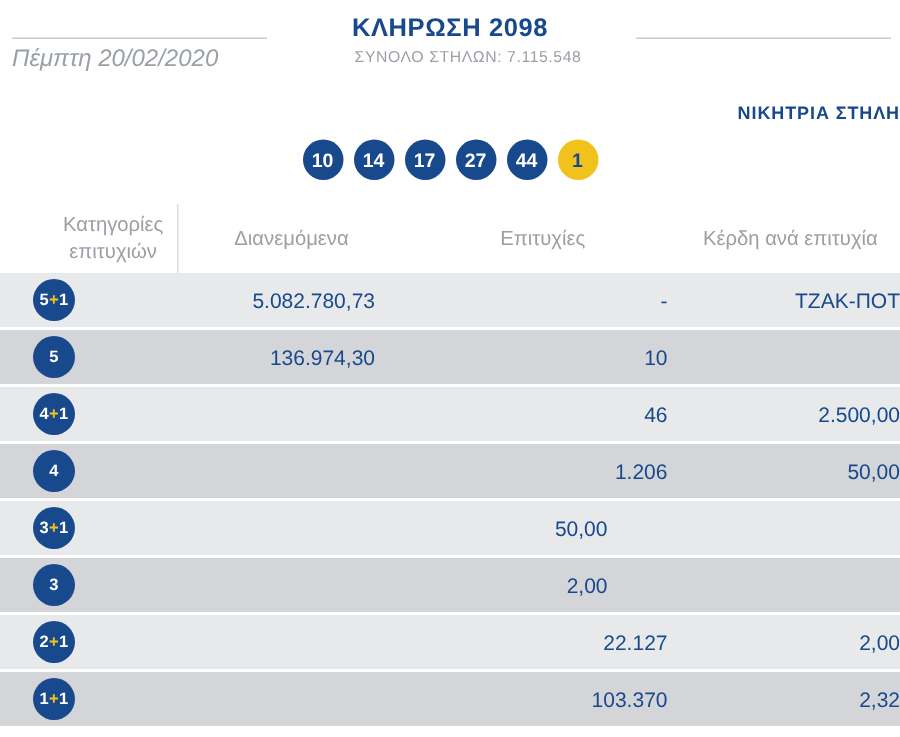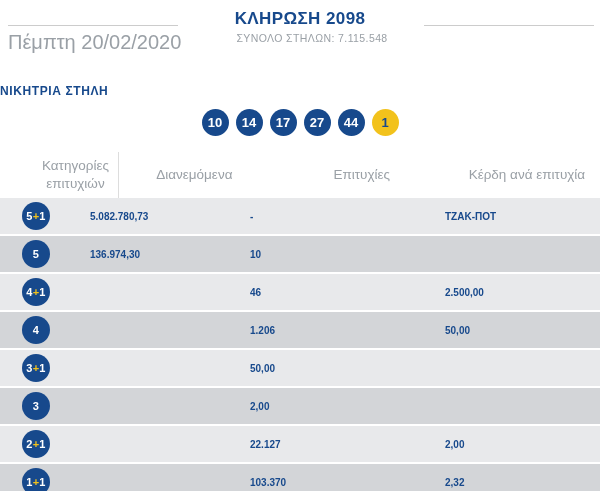--- a/index.html
+++ b/index.html
@@ -15,45 +15,45 @@
   body{width:600px;height:491px;overflow:hidden;font-family:"Liberation Sans",sans-serif;}
   .page{position:relative;width:600px;height:436px;background:#fff;}
 
   
   .topbar{position:relative;height:56px;}
   .draw-title{padding-top:9px;text-align:center;font-size:17px;font-weight:bold;color:var(--blue);letter-spacing:.4px;}
   .draw-subtitle{margin-top:3px;text-align:center;font-size:10.5px;color:var(--gray);letter-spacing:.4px;margin-left:24px;}
   .hline{position:absolute;top:25px;height:0;border-top:1px solid var(--line);width:170px;}
   .hline.left{left:8px;}
   .hline.right{right:6px;}
-  .draw-date{position:absolute;left:8px;top:31px;font-size:20px;color:var(--gray);}
+  .draw-date{position:absolute;left:8px;top:31px;font-size:16px;color:var(--gray);font-style:italic;}
 
   
-  .winning{margin-top:28px;text-align:left;}
+  .winning{margin-top:12px;text-align:right;}
   .win-label{font-size:12px;font-weight:bold;color:var(--blue);letter-spacing:.6px;}
   .balls{margin-top:11px;display:flex;justify-content:center;gap:7px;}
   .ball{width:27px;height:27px;border-radius:50%;background:var(--blue);color:#fff;
         font-weight:bold;font-size:13px;display:flex;align-items:center;justify-content:center;}
   .ball.joker{background:var(--yellow);color:var(--blue);}
 
   
   .table{margin-top:16px;}
   .cell{box-sizing:border-box;}
   .c1{width:90px;}
   .c2{width:160px;}
   .c3{width:195px;}
   .c4{width:155px;}
   .thead{display:flex;height:46px;align-items:center;padding-left:33px;}
   .th{color:var(--gray);font-size:13.5px;text-align:center;line-height:1.35;}
   .thead .c1{height:100%;display:flex;align-items:center;justify-content:center;
              border-right:1px solid var(--divider);padding:0 8px;}
   .row{display:flex;height:36px;margin-bottom:2px;align-items:center;}
   .row.light{background:var(--row-light);}
   .row.dark{background:var(--row-dark);}
-  .val{font-weight:bold;color:var(--blue);font-size:10px;text-align:left;}
+  .val{font-weight:normal;color:var(--blue);font-size:14px;text-align:right;}
   .badge{width:28px;height:28px;border-radius:50%;background:var(--blue);color:#fff;
          font-weight:bold;font-size:11px;display:flex;align-items:center;justify-content:center;
          margin-left:22px;letter-spacing:.2px;}
   .badge .plus{color:var(--yellow);}
 </style>
 </head>
 <body>
 
 <div class="page">
 

